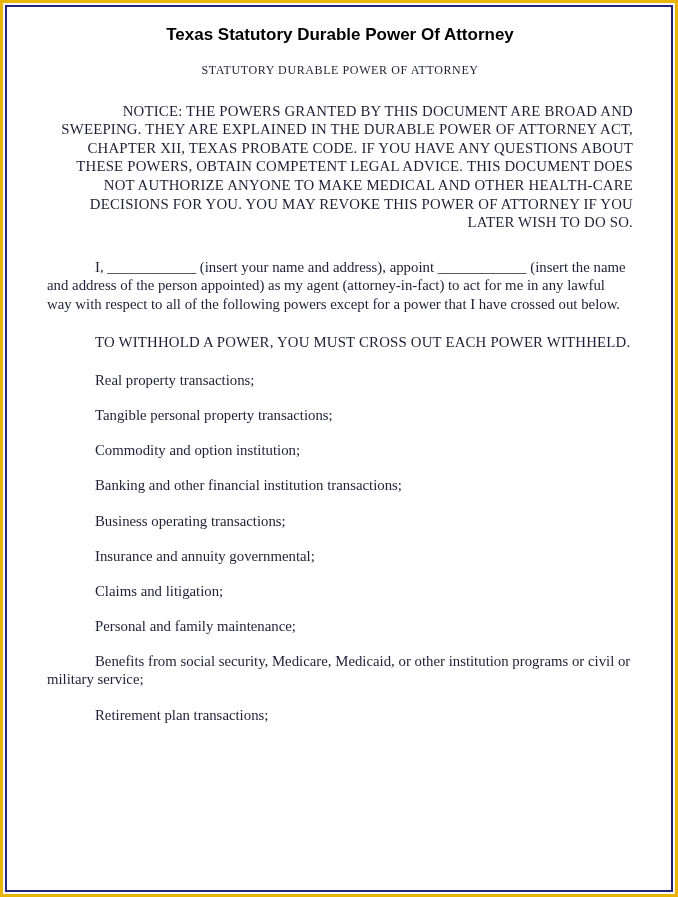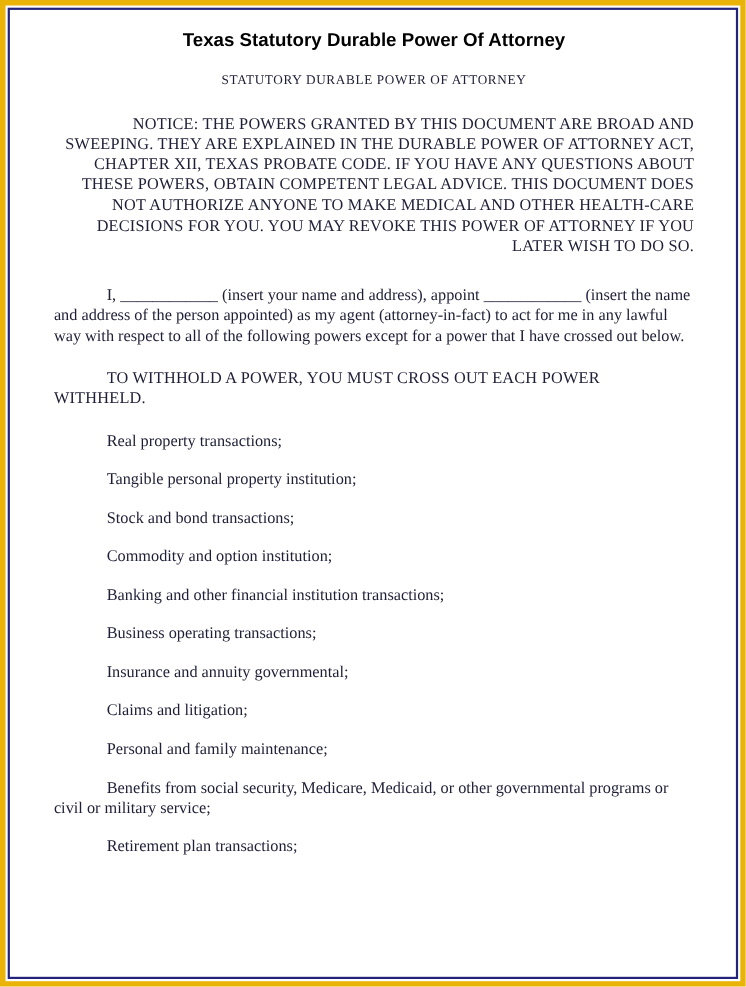--- a/index.html
+++ b/index.html
@@ -6,21 +6,21 @@
   html, body { margin: 0; padding: 0; }
   body {
     width: 678px;
     height: 897px;
     background: #ffffff;
     overflow: hidden;
   }
   .page-outer {
     width: 678px;
     height: 897px;
-    border: 5px solid #eab308;
+    border: 3px solid #eab308;
     padding: 2px;
     background: #ffffff;
   }
   .page-inner {
     width: 100%;
     height: 100%;
     border: 2px solid #232379;
     padding: 8px 38px 8px 40px;
     background: #ffffff;
     font-family: "Liberation Serif", "DejaVu Serif", serif;
@@ -72,25 +72,24 @@
 
     <div class="doc-subtitle">STATUTORY DURABLE POWER OF ATTORNEY</div>
 
     <p class="notice">NOTICE: THE POWERS GRANTED BY THIS DOCUMENT ARE BROAD AND SWEEPING. THEY ARE EXPLAINED IN THE DURABLE POWER OF ATTORNEY ACT, CHAPTER XII, TEXAS PROBATE CODE. IF YOU HAVE ANY QUESTIONS ABOUT THESE POWERS, OBTAIN COMPETENT LEGAL ADVICE. THIS DOCUMENT DOES NOT AUTHORIZE ANYONE TO MAKE MEDICAL AND OTHER HEALTH-CARE DECISIONS FOR YOU. YOU MAY REVOKE THIS POWER OF ATTORNEY IF YOU LATER WISH TO DO SO.</p>
 
     <p class="para-indent">I, ____________ (insert your name and address), appoint ____________ (insert the name and address of the person appointed) as my agent (attorney-in-fact) to act for me in any lawful way with respect to all of the following powers except for a power that I have crossed out below.</p>
 
     <p class="withhold">TO WITHHOLD A POWER, YOU MUST CROSS OUT EACH POWER WITHHELD.</p>
 
     <p class="power">Real property transactions;</p>
-    <p class="power">Tangible personal property institution;</p>
-    <p class="power">Stock and bond transactions;</p>
+    <p class="power">Tangible personal property transactions;</p>
     <p class="power">Commodity and option institution;</p>
     <p class="power">Banking and other financial institution transactions;</p>
     <p class="power">Business operating transactions;</p>
     <p class="power">Insurance and annuity governmental;</p>
     <p class="power">Claims and litigation;</p>
     <p class="power">Personal and family maintenance;</p>
-    <p class="power">Benefits from social security, Medicare, Medicaid, or other governmental programs or civil or military service;</p>
+    <p class="power">Benefits from social security, Medicare, Medicaid, or other institution programs or civil or military service;</p>
     <p class="power">Retirement plan transactions;</p>
 
   </div>
 </div>
 
 </body></html>

